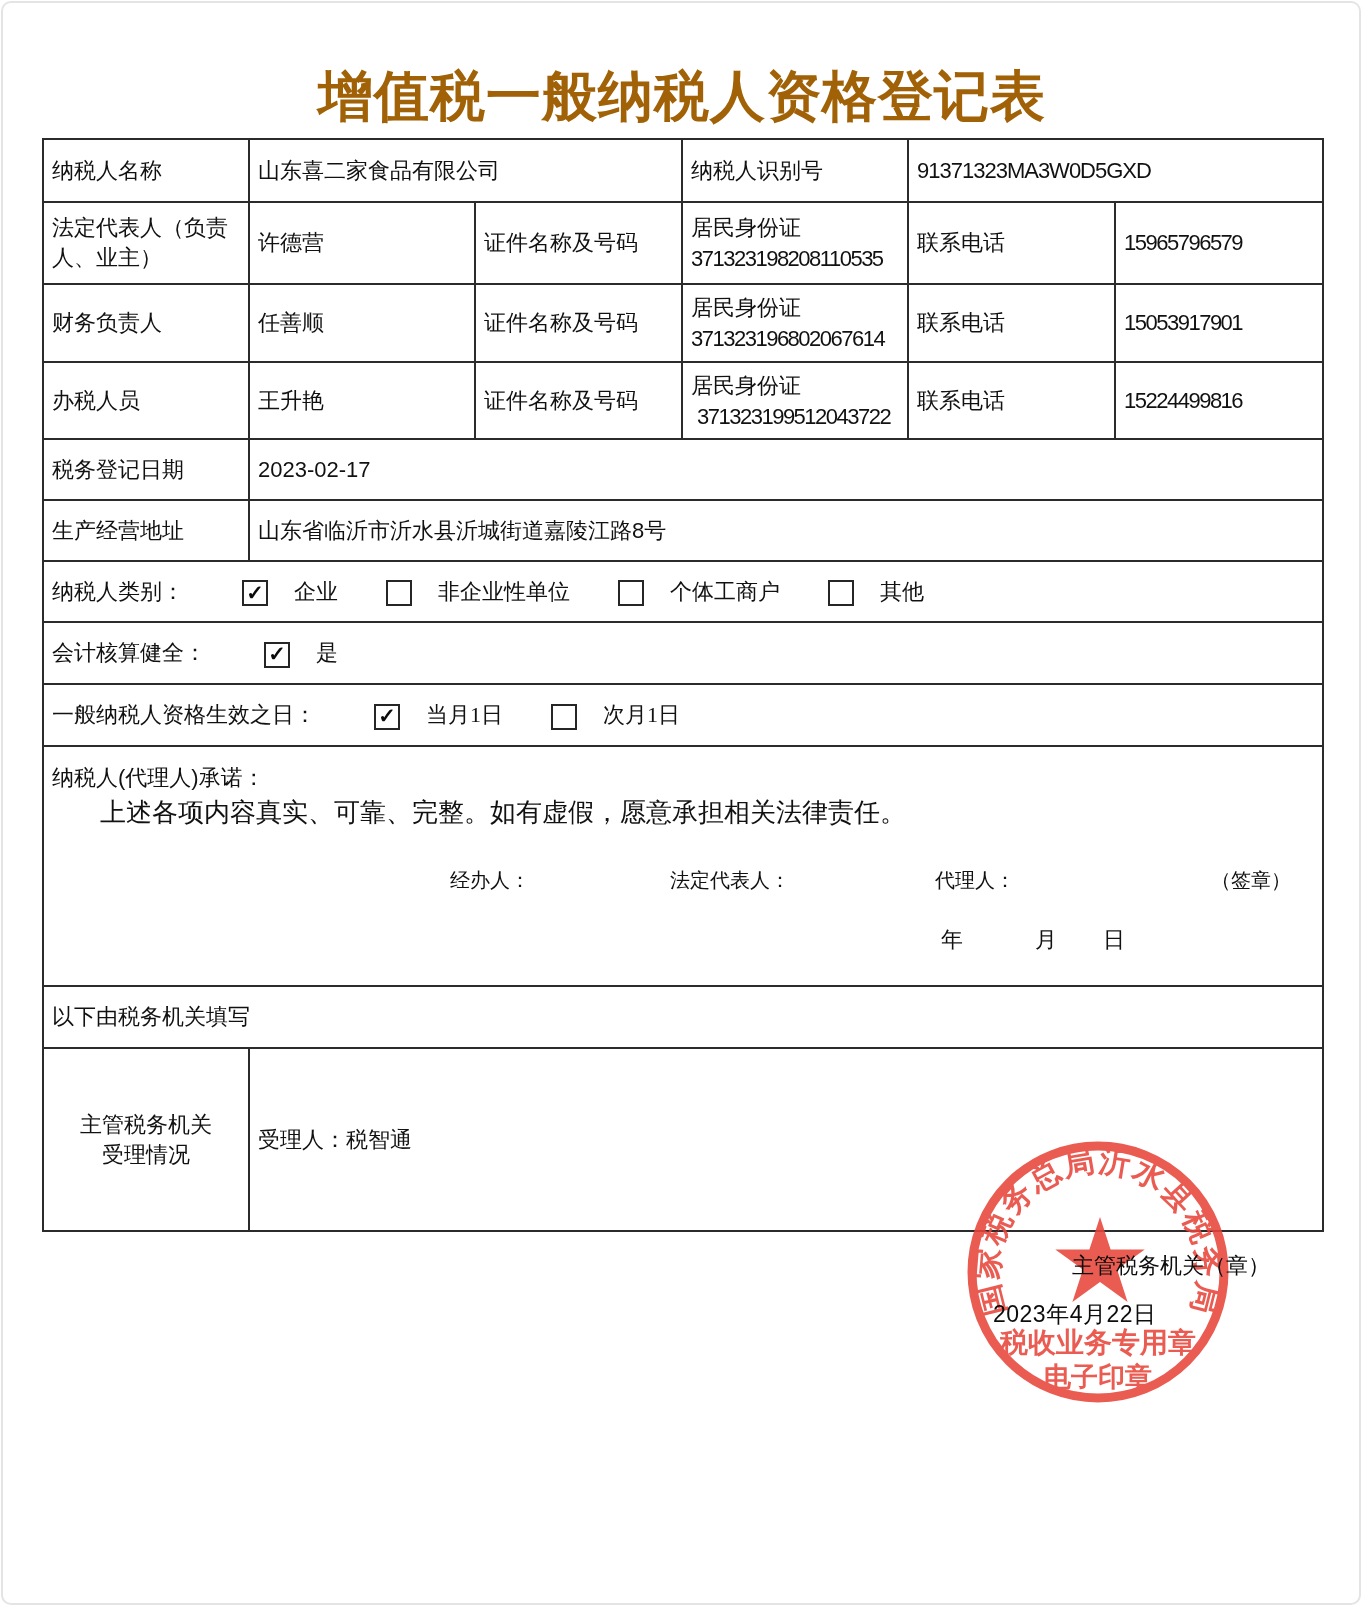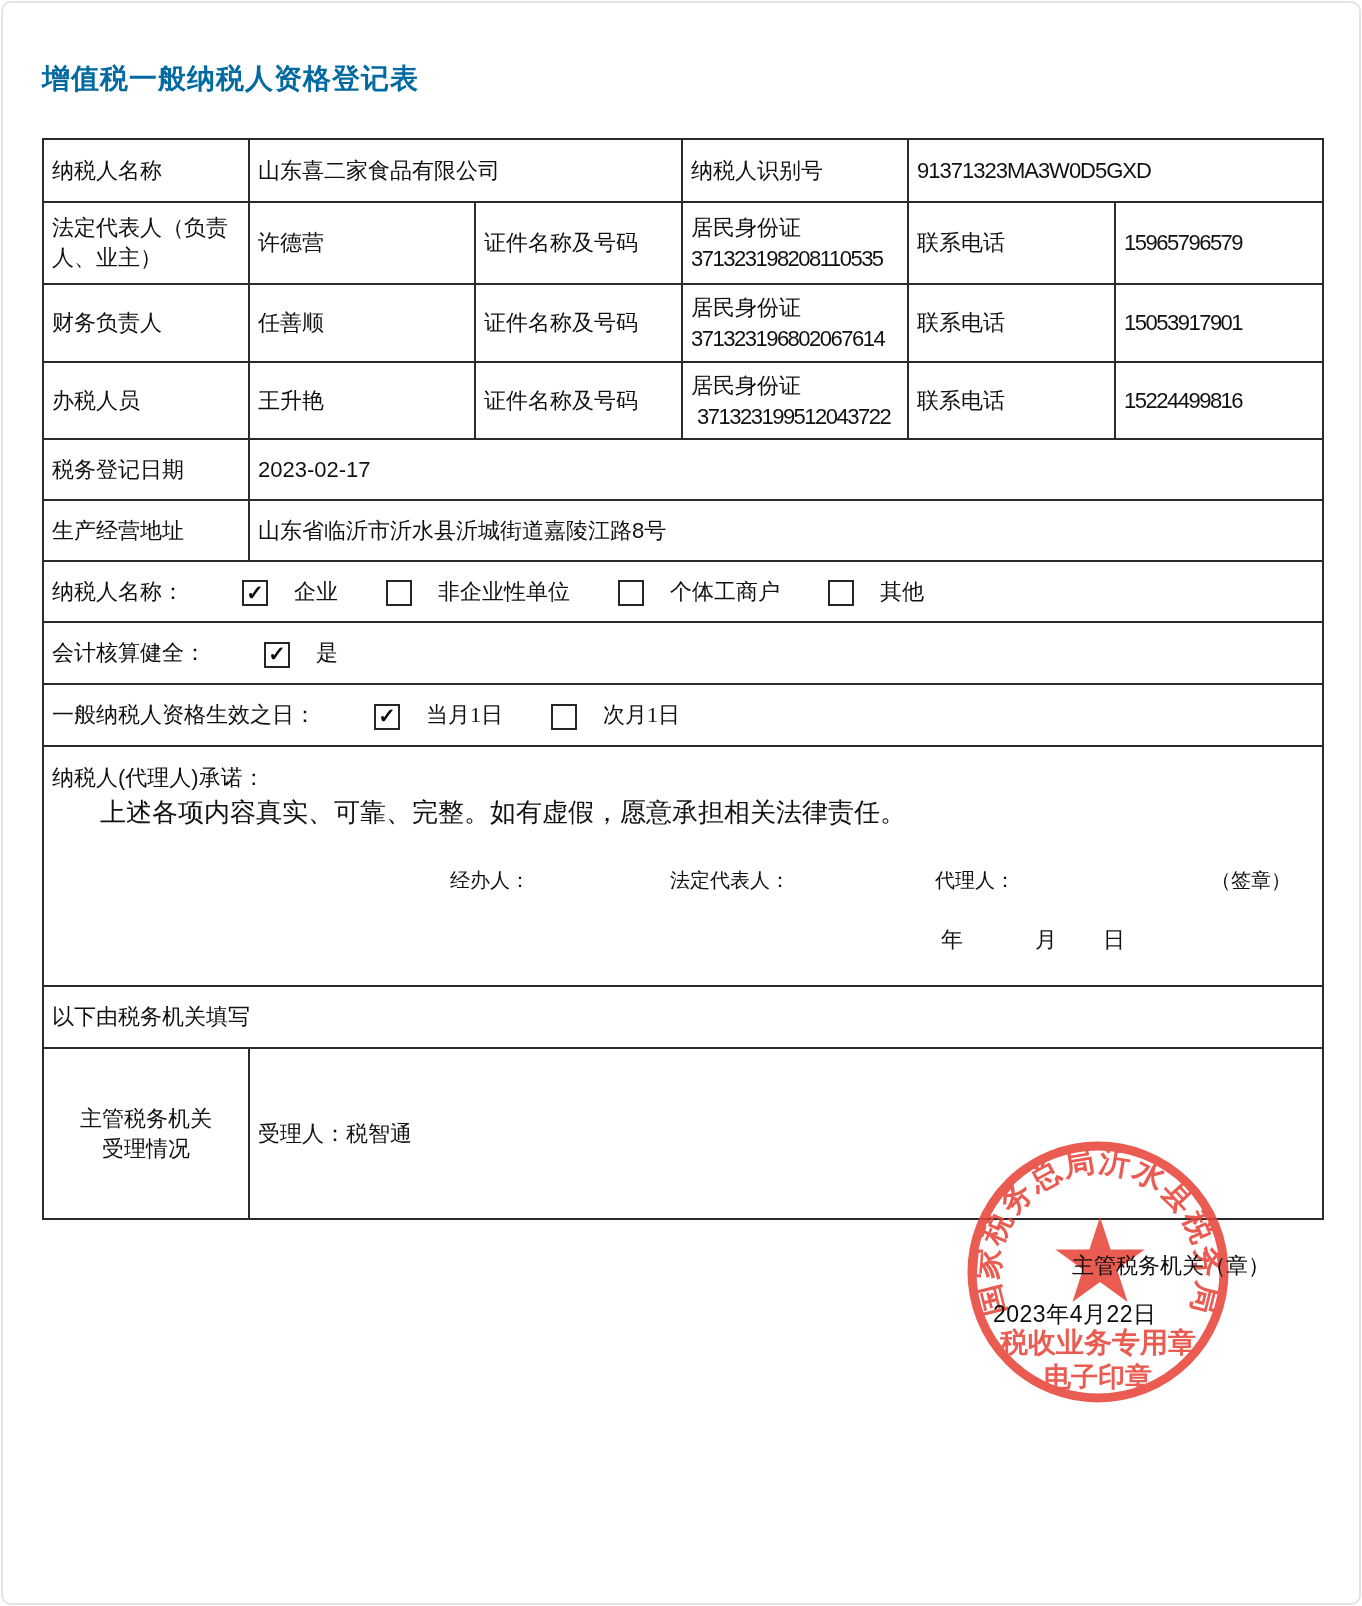--- a/index.html
+++ b/index.html
@@ -3,22 +3,22 @@
 <meta charset="utf-8">
 <style>
   html,body{margin:0;padding:0;}
   body{
     width:1362px;height:1606px;position:relative;background:#ffffff;
     font-family:"Liberation Sans","DejaVu Sans",sans-serif;color:#111;
     overflow:hidden;
   }
   .frame{position:absolute;inset:1px;border:2px solid #e4e4e4;border-radius:10px;pointer-events:none;}
   .title{
-    position:absolute;left:42px;top:60px;width:1280px;text-align:left;
-    font-size:28px;font-weight:bold;letter-spacing:1px;color:#0369a1;
+    position:absolute;left:42px;top:60px;width:1280px;text-align:center;
+    font-size:55px;font-weight:bold;letter-spacing:1px;color:#a16207;
   }
   table.form{
     position:absolute;left:42px;top:138px;width:1280px;
     border-collapse:collapse;table-layout:fixed;
   }
   table.form td{
     border:2px solid #2b2b2b;vertical-align:middle;
     font-size:22px;padding:0 4px 0 8px;line-height:1.35;
   }
   tr.r1 td{height:61px;} tr.r2 td{height:80px;} tr.r3 td{height:76px;}
@@ -37,21 +37,21 @@
     display:flex;align-items:center;justify-content:center;box-sizing:content-box;
   }
   .cb.on::before{content:"\2713";font-size:21px;font-weight:bold;color:#0a0a0a;line-height:1;}
   .commit-cell{position:relative;vertical-align:top;}
   .commit-line1{position:absolute;left:8px;top:16px;font-size:22px;}
   .commit-line2{position:absolute;left:56px;top:48px;font-size:26px;}
   .sig{position:absolute;font-size:20px;top:120px;}
   .sig.s0{left:406px;} .sig.s1{left:626px;} .sig.s2{left:891px;} .sig.s3{left:1119px;margin-left:48px;}
   .dateu{position:absolute;font-size:22px;top:178px;}
   .dateu.d0{left:897px;} .dateu.d1{left:991px;} .dateu.d2{left:1059px;}
-  .acc-label{text-align:center;padding:5px !important;line-height:1.45;}
+  .acc-label{text-align:center;padding:11px !important;line-height:1.45;}
   .seal-label{position:absolute;left:1072px;top:1251px;font-size:22px;color:#0c0c0c;z-index:5;}
   .seal-date{position:absolute;left:993px;top:1299px;font-size:23px;color:#0c0c0c;z-index:5;letter-spacing:0.5px;}
   .stamp{position:absolute;left:962px;top:1136px;width:272px;height:272px;opacity:0.88;z-index:4;}
 </style>
 </head>
 <body>
 
 <div class="frame"></div>
 
 <div class="title">增值税一般纳税人资格登记表</div>
@@ -114,21 +114,21 @@
       <td colspan="5">2023-02-17</td>
     </tr>
     <tr class="r6">
       <td>生产经营地址</td>
       <td colspan="5">山东省临沂市沂水县沂城街道嘉陵江路8号</td>
     </tr>
 
     <tr class="r8">
       <td colspan="6">
         <div class="cbrow">
-          <span class="rowlabel">纳税人名称：</span>
+          <span class="rowlabel">纳税人类别：</span>
           <span class="opt">
             <span class="cb on"></span>
             <span>企业</span>
           </span>
           <span class="opt">
             <span class="cb"></span>
             <span>非企业性单位</span>
           </span>
           <span class="opt">
             <span class="cb"></span>

